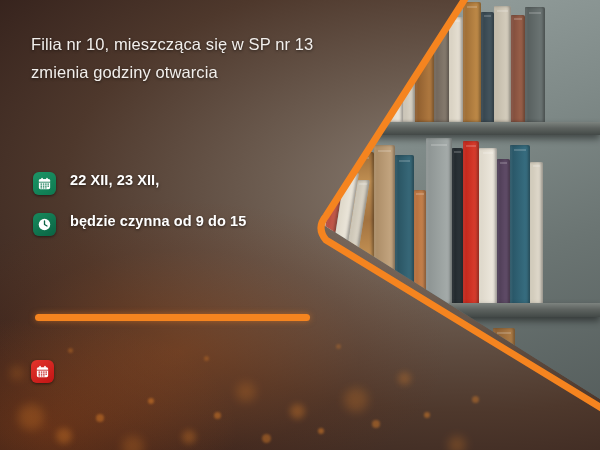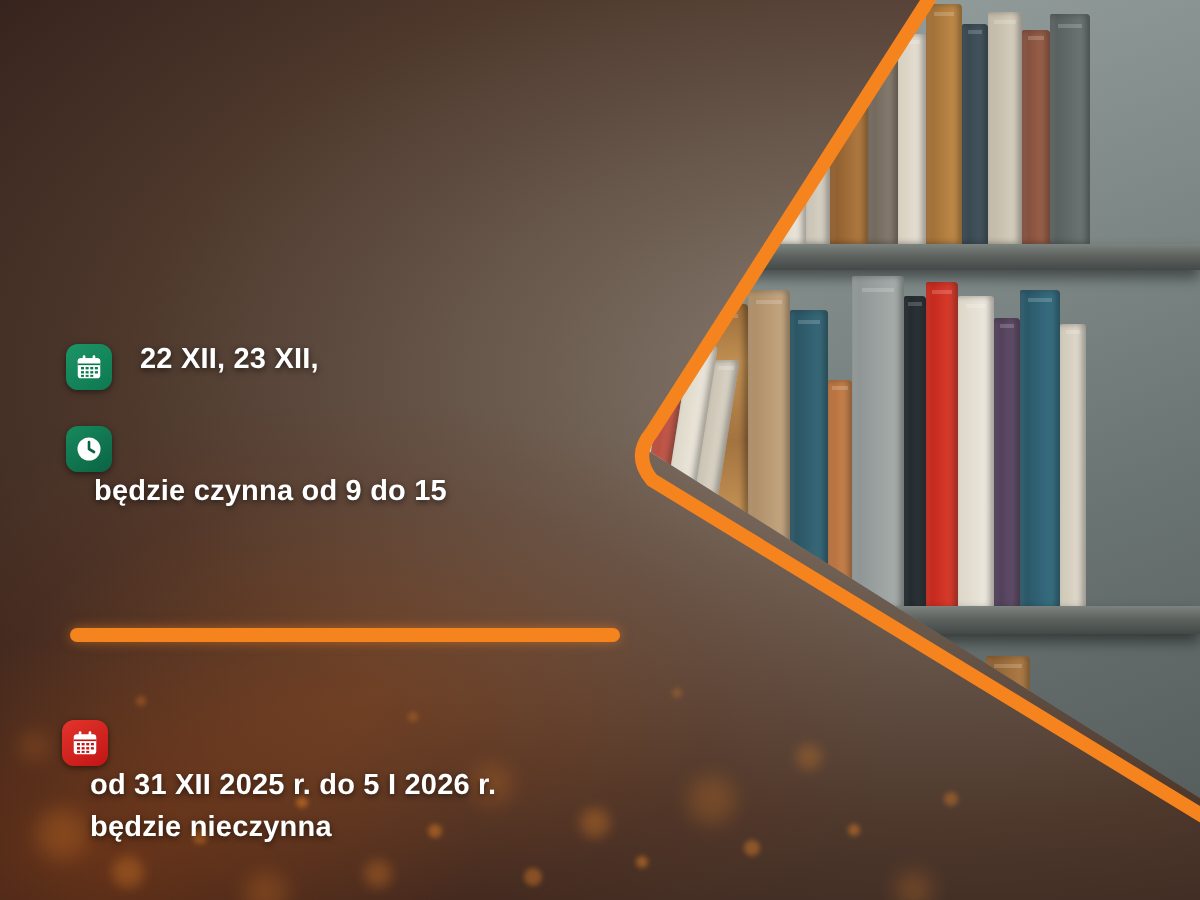--- a/index.html
+++ b/index.html
@@ -80,22 +80,22 @@
   
   .headline{
     position:absolute; left:31px; top:30px; width:330px;
     color:#f2efec; font-size:16.5px; line-height:1.72;
     font-weight:400; letter-spacing:.1px;
     text-shadow:0 1px 3px rgba(0,0,0,.55);
   }
   .headline .ln{ display:block; white-space:nowrap; }
 
   .info{ position:absolute; left:33px; top:170px; width:300px; }
-  .irow{ display:flex; align-items:flex-start; margin-bottom:16px; }
-  .irow:last-child{ margin-bottom:0;flex-direction:column; }
+  .irow{ display:flex; align-items:flex-start; margin-bottom:16px;text-align:center; }
+  .irow:last-child{ margin-bottom:0; }
   .ibadge{
     flex:0 0 auto; width:23px; height:23px; border-radius:6px;
     display:flex; align-items:center; justify-content:center;
     margin-top:2px; box-shadow:0 1px 3px rgba(0,0,0,.5);
   }
   .ibadge.green{ background:linear-gradient(145deg,#1b9566,#0e7850); }
   .ibadge.green2{ background:linear-gradient(145deg,#178a5d,#0a6343); }
   .ibadge.red{ background:linear-gradient(145deg,#e3352c,#c21414); }
   .itext{
     margin-left:14px; color:#fff; font-size:14.5px; font-weight:700;
@@ -204,20 +204,22 @@
       </div>
       <div class="shelf s3"></div>
     </div>
   </div>
 
   <svg class="chevron" width="600" height="450" viewBox="0 0 600 450">
     <path d="M 468 -6 L 326 216 Q 316 228 326 240 L 608 412" fill="none" stroke="#f5841f" stroke-width="7" stroke-linecap="round" stroke-linejoin="round"></path>
   </svg>
 
   <div class="headline">
+    <span class="ln">Filia nr 10, mieszcząca się w SP nr 13</span>
+    <span class="ln">zmienia godziny otwarcia</span>
   </div>
 
   <div class="info">
 
     <div class="irow">
       <span class="ibadge green">
         <svg width="15" height="15" viewBox="0 0 24 24" fill="none">
           <rect x="3" y="5" width="18" height="16" rx="2.5" fill="#ffffff"></rect>
           <rect x="3" y="5" width="18" height="4.6" rx="2.5" fill="#ffffff"></rect>
           <rect x="3" y="9.2" width="18" height="1.3" fill="#0e7850"></rect>
@@ -275,20 +277,16 @@
             <rect x="5.6" y="15.3" width="2.4" height="1.9"></rect>
             <rect x="9.3" y="15.3" width="2.4" height="1.9"></rect>
             <rect x="13" y="15.3" width="2.4" height="1.9"></rect>
             <rect x="16.7" y="15.3" width="2.4" height="1.9"></rect>
             <rect x="5.6" y="18.3" width="2.4" height="1.6"></rect>
             <rect x="9.3" y="18.3" width="2.4" height="1.6"></rect>
             <rect x="13" y="18.3" width="2.4" height="1.6"></rect>
           </g>
         </svg>
       </span>
-      <span class="itext">
-        <span class="ln">od 31 XII 2025 r. do 5 I 2026 r.</span>
-        <span class="ln">będzie nieczynna</span>
-      </span>
     </div>
   </div>
 
 </div>
 
 </body></html>

